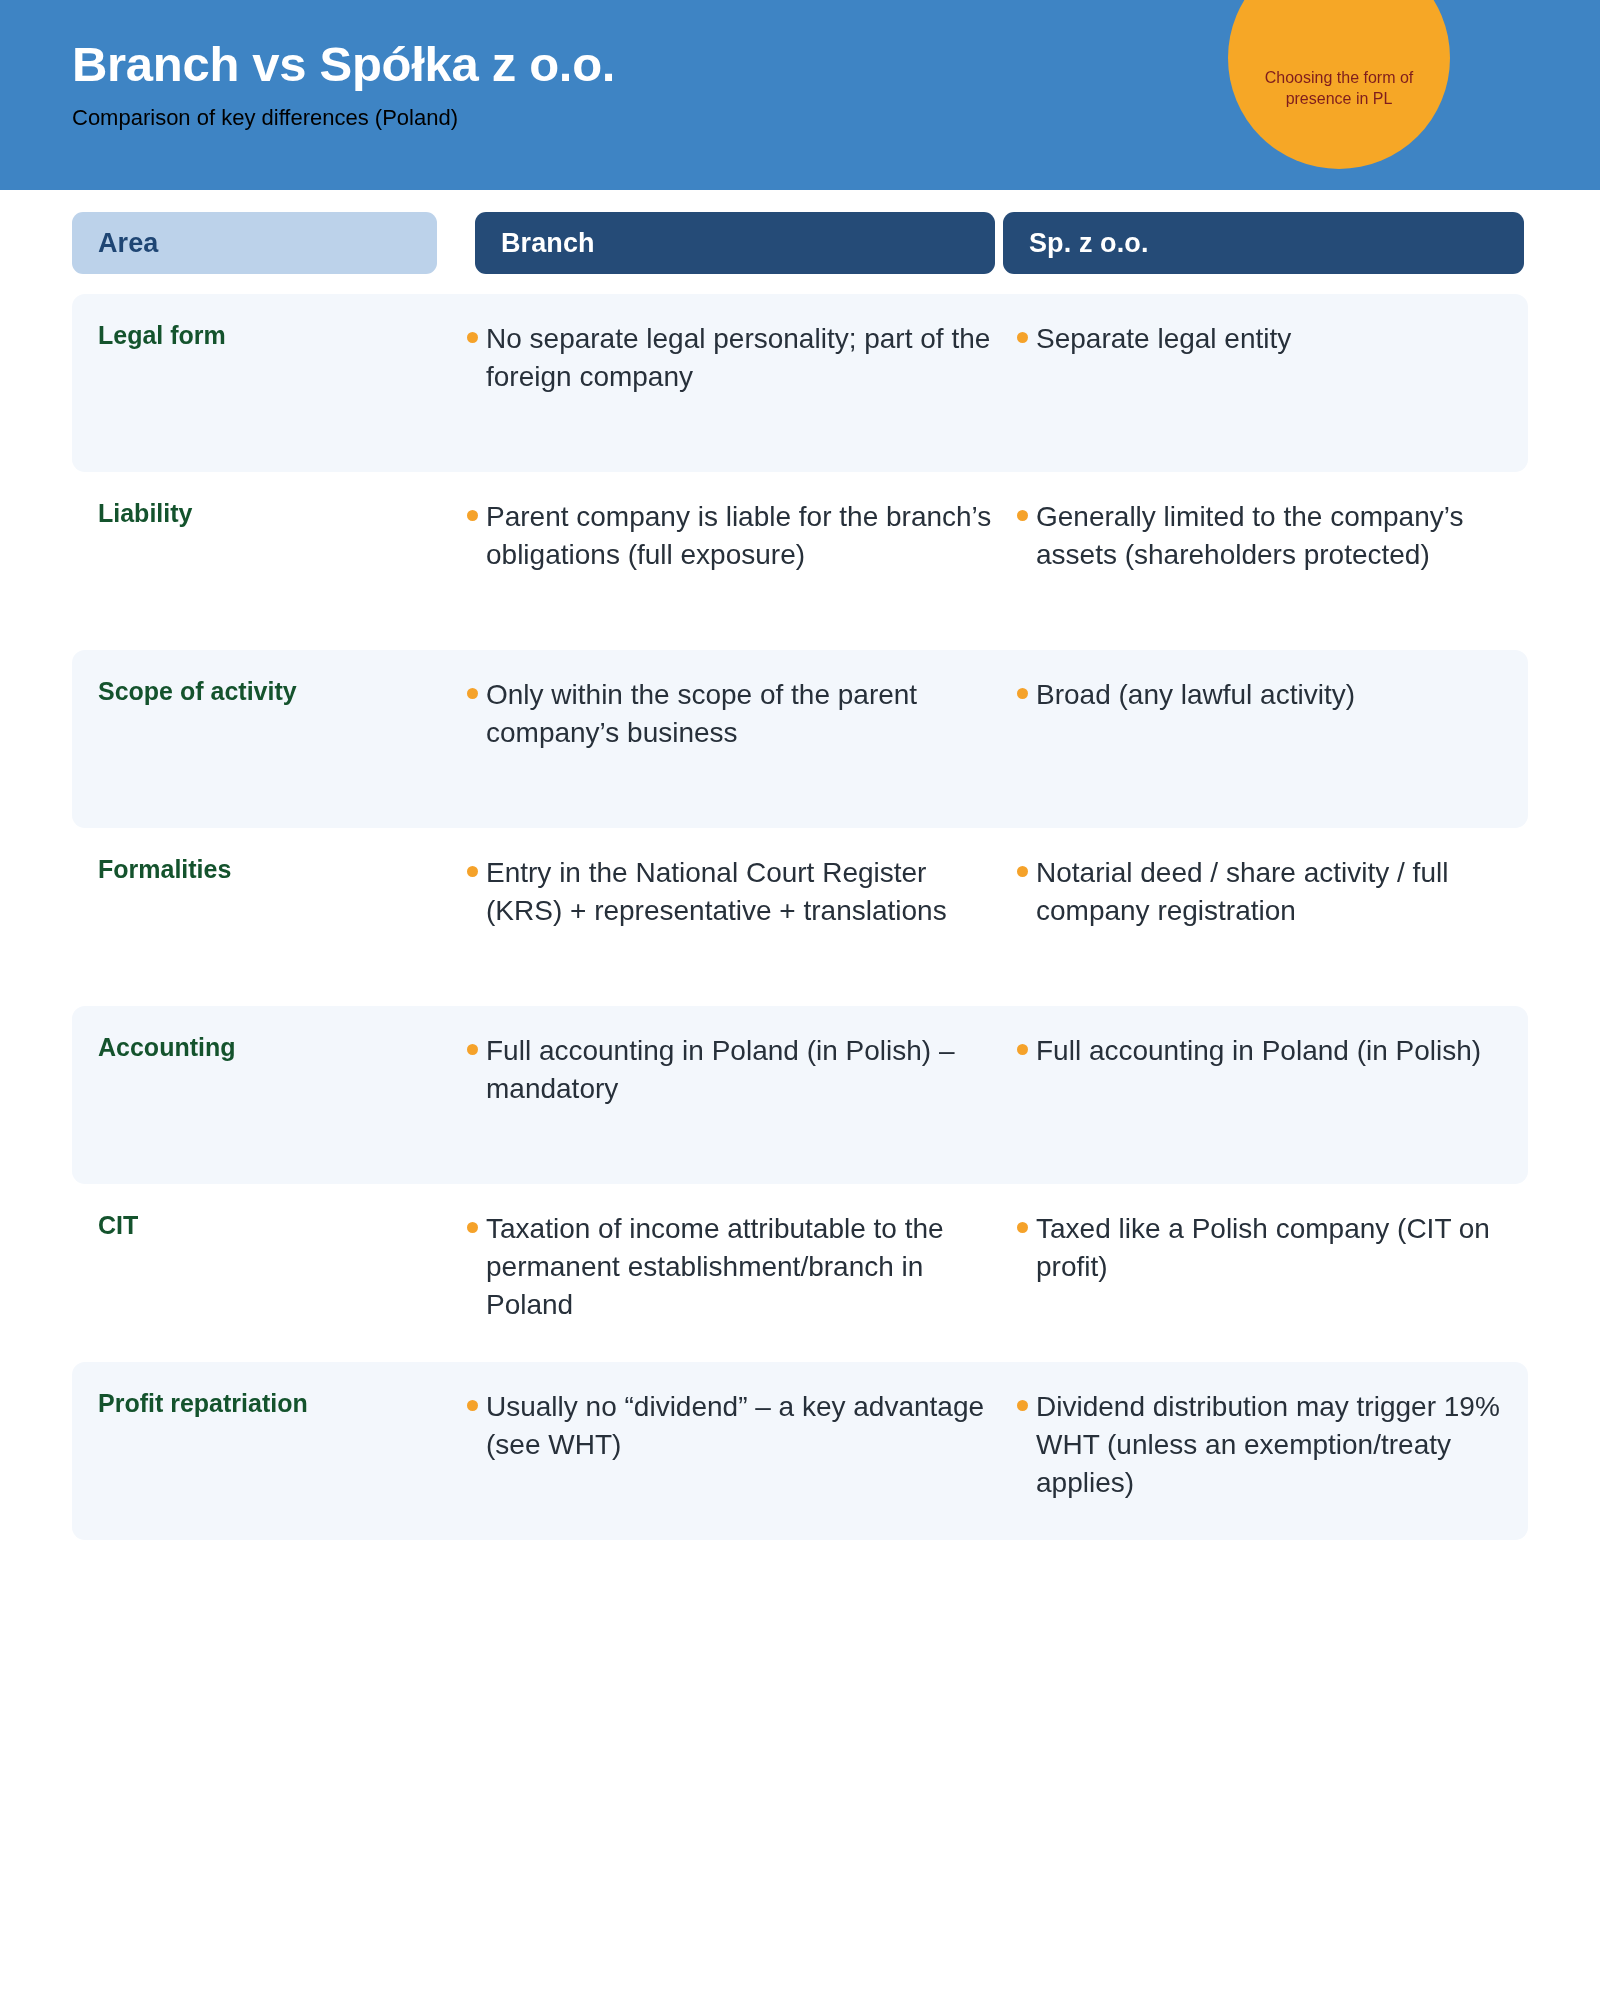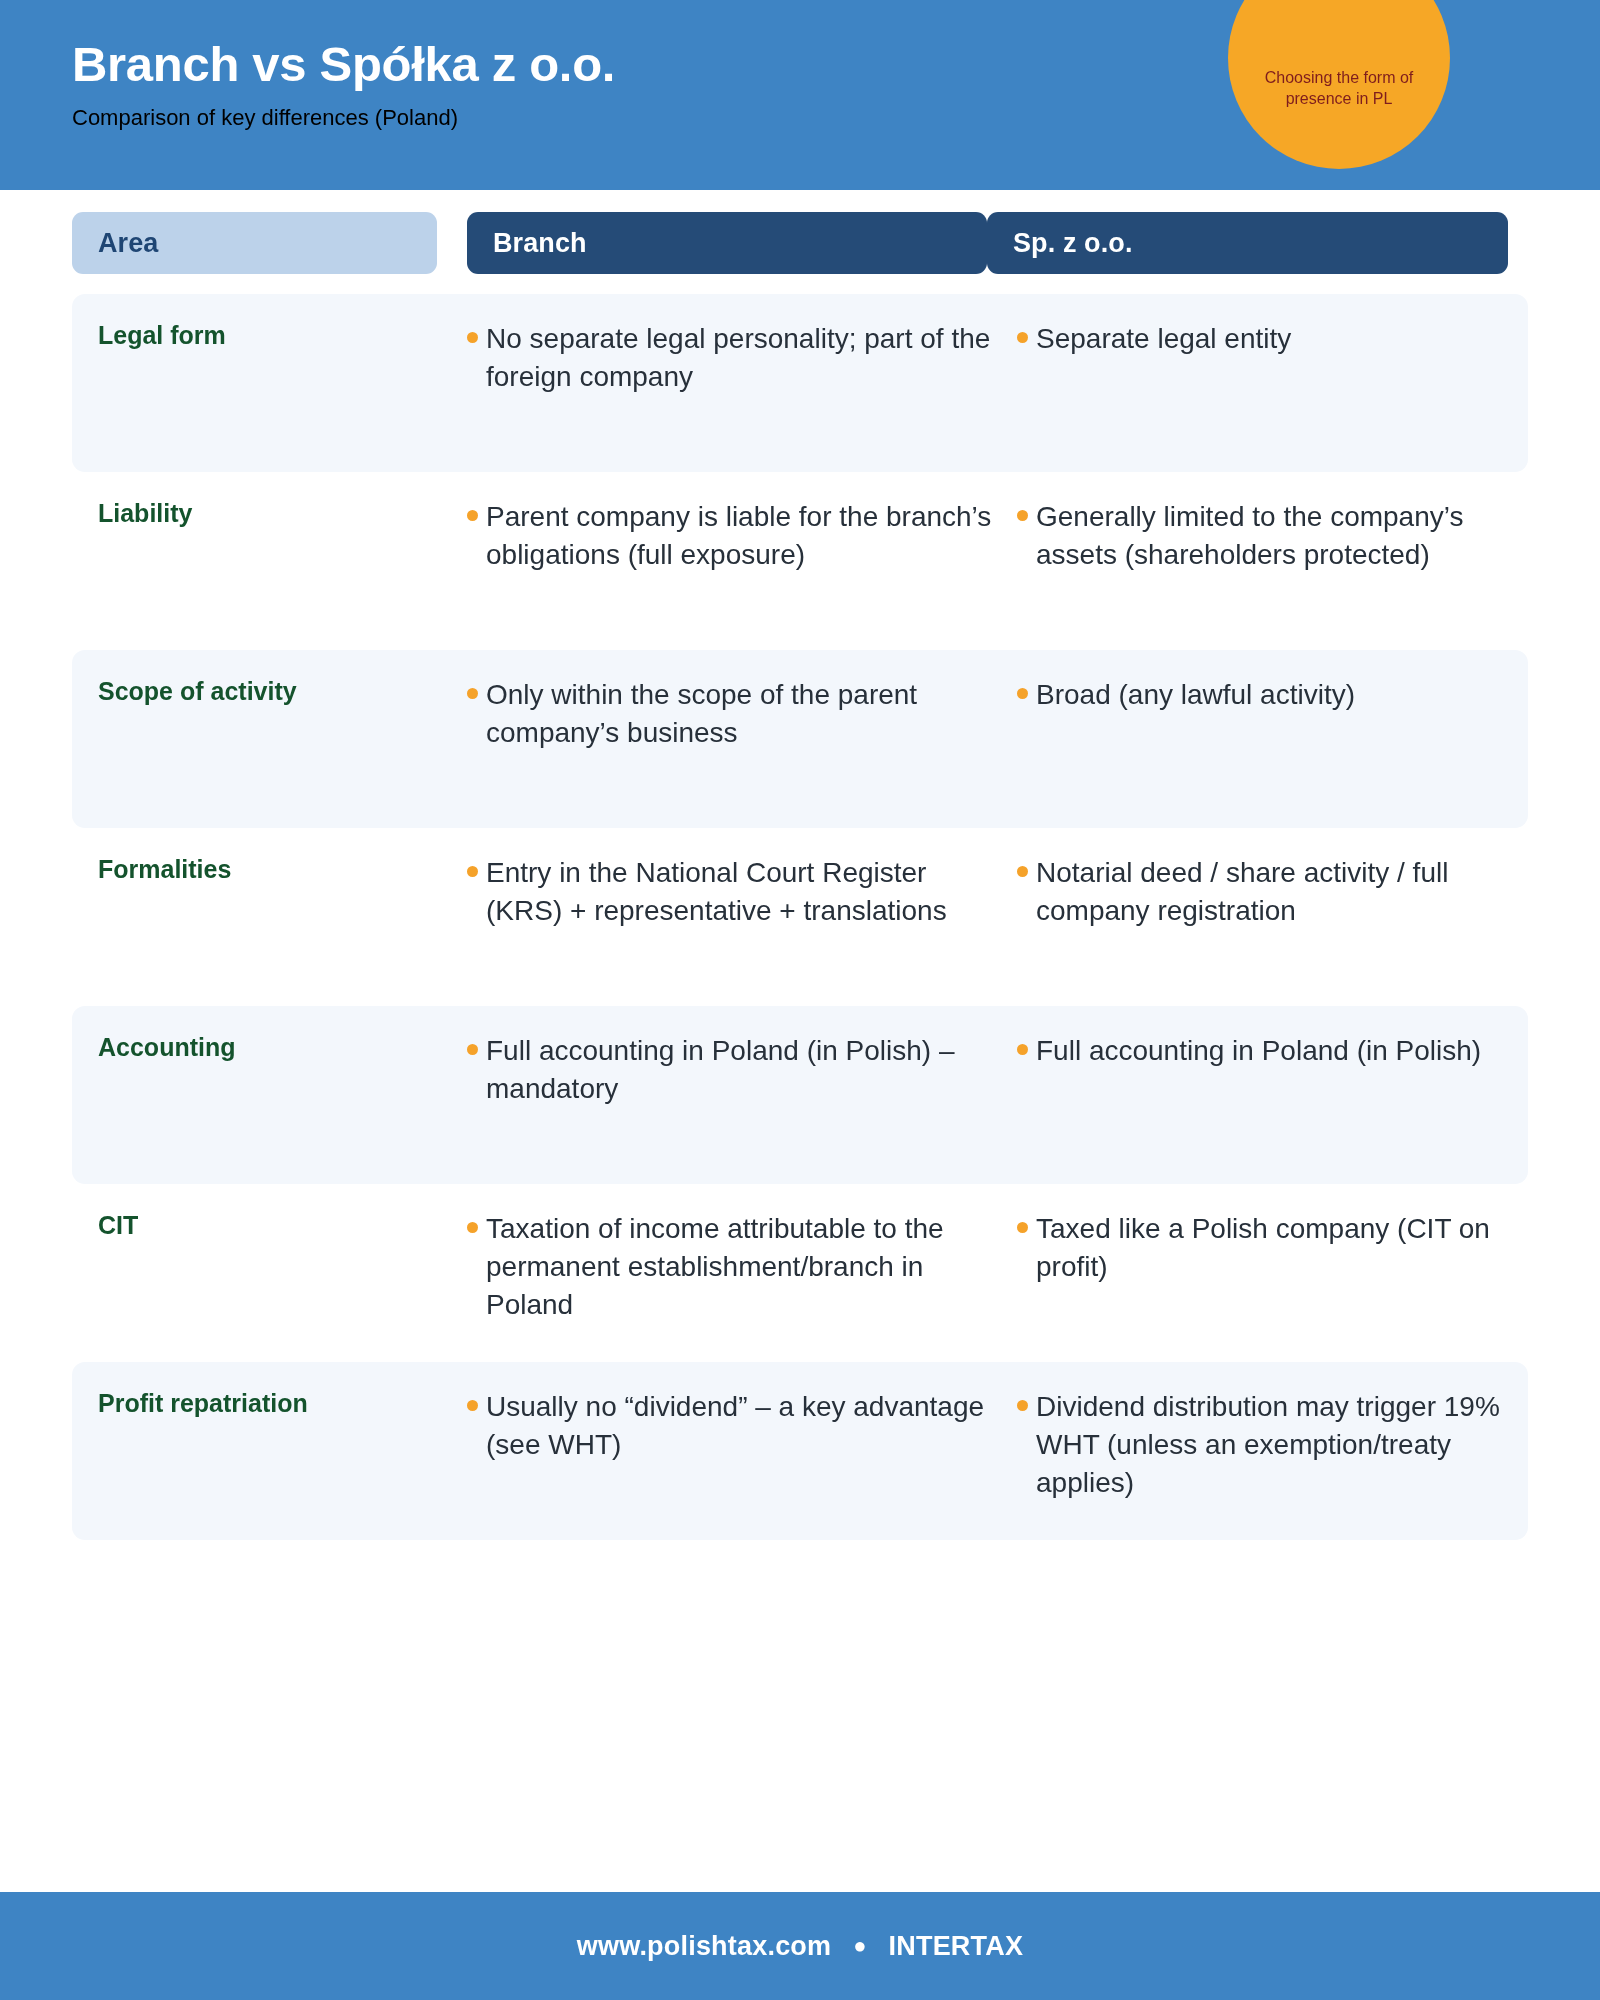--- a/index.html
+++ b/index.html
@@ -81,21 +81,21 @@
     position: relative;
     width: 1600px;
     padding: 0 0 0 0;
     box-sizing: border-box;
   }
 
   .col-head-row {
     display: flex;
     padding: 22px 72px 0 72px;
     box-sizing: border-box;
-    gap: 0;
+    gap: 8px;
   }
   .col-head {
     box-sizing: border-box;
     height: 62px;
     border-radius: 11px;
     display: flex;
     align-items: center;
     padding-left: 26px;
   }
   .col-head.area {
@@ -358,21 +358,14 @@
           <div class="bullet-line">
             <span class="bullet-dot"></span>
             <span class="bullet-text">Dividend distribution may trigger 19% WHT (unless an exemption/treaty applies)</span>
           </div>
         </div>
       </div>
 
     </div>
   </div>
 
-  <div class="footer">
-    <div class="footer-inner">
-      <span class="footer-site">www.polishtax.com</span>
-      <span class="footer-sep">●</span>
-      <span class="footer-brand">INTERTAX</span>
-    </div>
-  </div>
 
 </div>
 
 </body></html>

